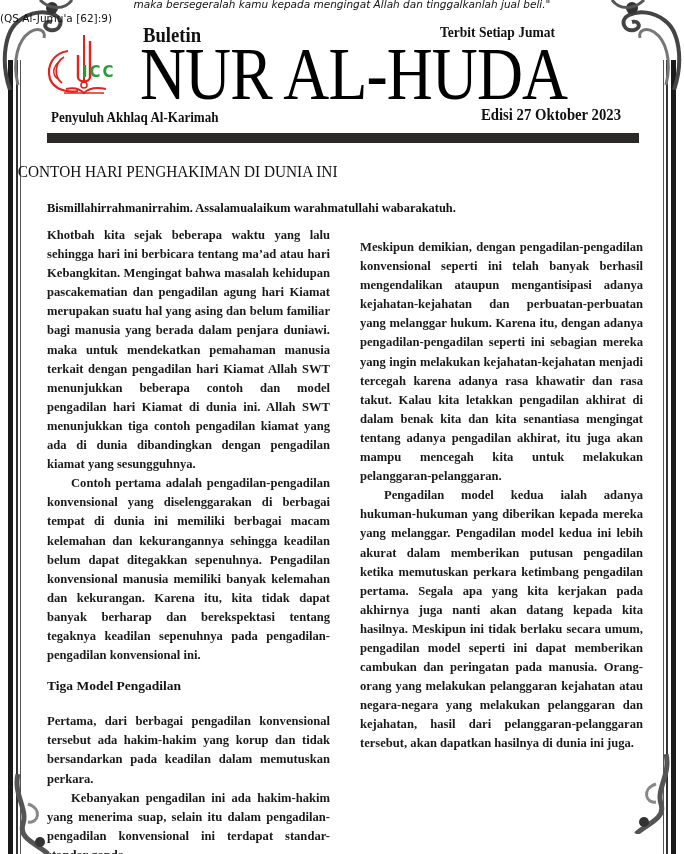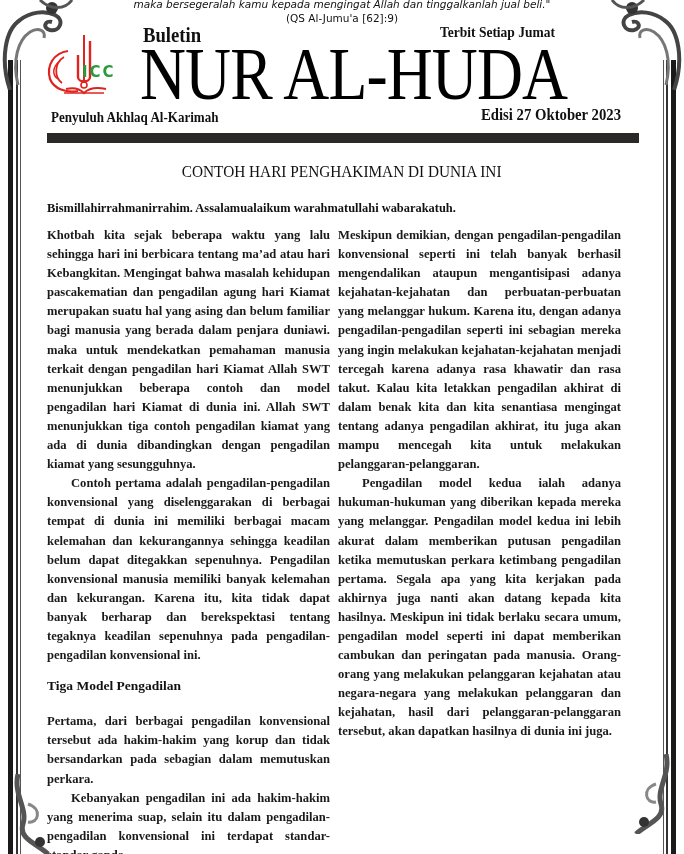--- a/index.html
+++ b/index.html
@@ -28,21 +28,21 @@
   .orn-tr { right: 0; top: 0; }
   .orn-bl { left: 8px; bottom: 0; }
   .orn-br { right: 8px; bottom: 20px; }
 
   
   .quote-line {
     position: absolute; top: -2px; left: 0; width: 684px; text-align: center;
     font-family: "DejaVu Sans", sans-serif; font-style: italic; font-size: 10.5px; color: #111;
   }
   .quote-ref {
-    position: absolute; top: 12px; left: 0; width: 684px; text-align: center;
+    position: absolute; top: 12px; left: 0; width: 684px; text-align: left;
     font-family: "DejaVu Sans", sans-serif; font-size: 10.5px; color: #111;
   }
   .brand-small {
     position: absolute; top: 22px; left: 143px;
     font-family: "Liberation Serif", serif; font-weight: bold; font-size: 22px; color: #111;
     transform: scaleX(0.85); transform-origin: left top;
   }
   .terbit {
     position: absolute; top: 24px; left: 440px;
     font-family: "Liberation Serif", serif; font-weight: bold; font-size: 15px; color: #111;
@@ -67,38 +67,38 @@
     position: absolute; top: 106px; left: 481px;
     font-family: "Liberation Serif", serif; font-weight: bold; font-size: 16px; color: #111;
     transform: scaleX(0.92); transform-origin: left top; white-space: nowrap;
   }
   .dark-rule {
     position: absolute; top: 133px; left: 47px; width: 592px; height: 10px; background: #2b2927;
   }
 
   
   .article-title {
-    position: absolute; top: 162px; left: 0; width: 684px; text-align: center;
+    position: absolute; top: 162px; left: 0; width: 684px; text-align: left;
     font-family: "Liberation Serif", serif; font-size: 17px; color: #111;
     letter-spacing: 0px;
   }
   .article-title span { display: inline-block; transform: scaleX(0.9); }
   .greeting {
     position: absolute; top: 200px; left: 47px;
     font-family: "Liberation Serif", serif; font-weight: bold; font-size: 13.5px; color: #111;
     transform: scaleX(0.92); transform-origin: left top; white-space: nowrap;
   }
 
   .col {
     position: absolute; top: 226px; width: 283px;
     font-family: "Liberation Serif", serif; font-size: 12.6px; line-height: 19.1px;
     text-align: justify; color: #1a1a1a; font-weight: bold;
   }
   .col-left { left: 47px; }
-  .col-right { left: 338px; }
+  .col-right { left: 360px; margin-top: 12px; }
   .col p { margin: 0; }
   .col p.indent { text-indent: 24px; }
   .subhead {
     font-family: "Liberation Serif", serif; font-weight: bold; font-size: 13.5px;
     margin: 11px 0 17px 0; text-align: left; color: #111;
   }
 </style>
 </head>
 <body>
 
@@ -176,20 +176,20 @@
 
 <div class="article-title">
   <span>CONTOH HARI PENGHAKIMAN DI DUNIA INI</span>
 </div>
 <div class="greeting">Bismillahirrahmanirrahim. Assalamualaikum warahmatullahi wabarakatuh.</div>
 
 <div class="col col-left">
   <p>Khotbah kita sejak beberapa waktu yang lalu sehingga hari ini berbicara tentang ma’ad atau hari Kebangkitan. Mengingat bahwa masalah kehidupan pascakematian dan pengadilan agung hari Kiamat merupakan suatu hal yang asing dan belum familiar bagi manusia yang berada dalam penjara duniawi. maka untuk mendekatkan pemahaman manusia terkait dengan pengadilan hari Kiamat Allah SWT menunjukkan beberapa contoh dan model pengadilan hari Kiamat di dunia ini. Allah SWT menunjukkan tiga contoh pengadilan kiamat yang ada di dunia dibandingkan dengan pengadilan kiamat yang sesungguhnya.</p>
   <p class="indent">Contoh pertama adalah pengadilan-pengadilan konvensional yang diselenggarakan di berbagai tempat di dunia ini memiliki berbagai macam kelemahan dan kekurangannya sehingga keadilan belum dapat ditegakkan sepenuhnya. Pengadilan konvensional manusia memiliki banyak kelemahan dan kekurangan. Karena itu, kita tidak dapat banyak berharap dan berekspektasi tentang tegaknya keadilan sepenuhnya pada pengadilan-pengadilan konvensional ini.</p>
   <div class="subhead">Tiga Model Pengadilan</div>
-  <p>Pertama, dari berbagai pengadilan konvensional tersebut ada hakim-hakim yang korup dan tidak bersandarkan pada sebagian dalam memutuskan perkara.</p>
+  <p>Pertama, dari berbagai pengadilan konvensional tersebut ada hakim-hakim yang korup dan tidak bersandarkan pada keadilan dalam memutuskan perkara.</p>
   <p class="indent">Kebanyakan pengadilan ini ada hakim-hakim yang menerima suap, selain itu dalam pengadilan-pengadilan konvensional ini terdapat standar-standar ganda.</p>
 </div>
 
 <div class="col col-right">
   <p>Meskipun demikian, dengan pengadilan-pengadilan konvensional seperti ini telah banyak berhasil mengendalikan ataupun mengantisipasi adanya kejahatan-kejahatan dan perbuatan-perbuatan yang melanggar hukum. Karena itu, dengan adanya pengadilan-pengadilan seperti ini sebagian mereka yang ingin melakukan kejahatan-kejahatan menjadi tercegah karena adanya rasa khawatir dan rasa takut. Kalau kita letakkan pengadilan akhirat di dalam benak kita dan kita senantiasa mengingat tentang adanya pengadilan akhirat, itu juga akan mampu mencegah kita untuk melakukan pelanggaran-pelanggaran.</p>
   <p class="indent">Pengadilan model kedua ialah adanya hukuman-hukuman yang diberikan kepada mereka yang melanggar. Pengadilan model kedua ini lebih akurat dalam memberikan putusan pengadilan ketika memutuskan perkara ketimbang pengadilan pertama. Segala apa yang kita kerjakan pada akhirnya juga nanti akan datang kepada kita hasilnya. Meskipun ini tidak berlaku secara umum, pengadilan model seperti ini dapat memberikan cambukan dan peringatan pada manusia. Orang-orang yang melakukan pelanggaran kejahatan atau negara-negara yang melakukan pelanggaran dan kejahatan, hasil dari pelanggaran-pelanggaran tersebut, akan dapatkan hasilnya di dunia ini juga.</p>
 </div>
 
 </body></html>

